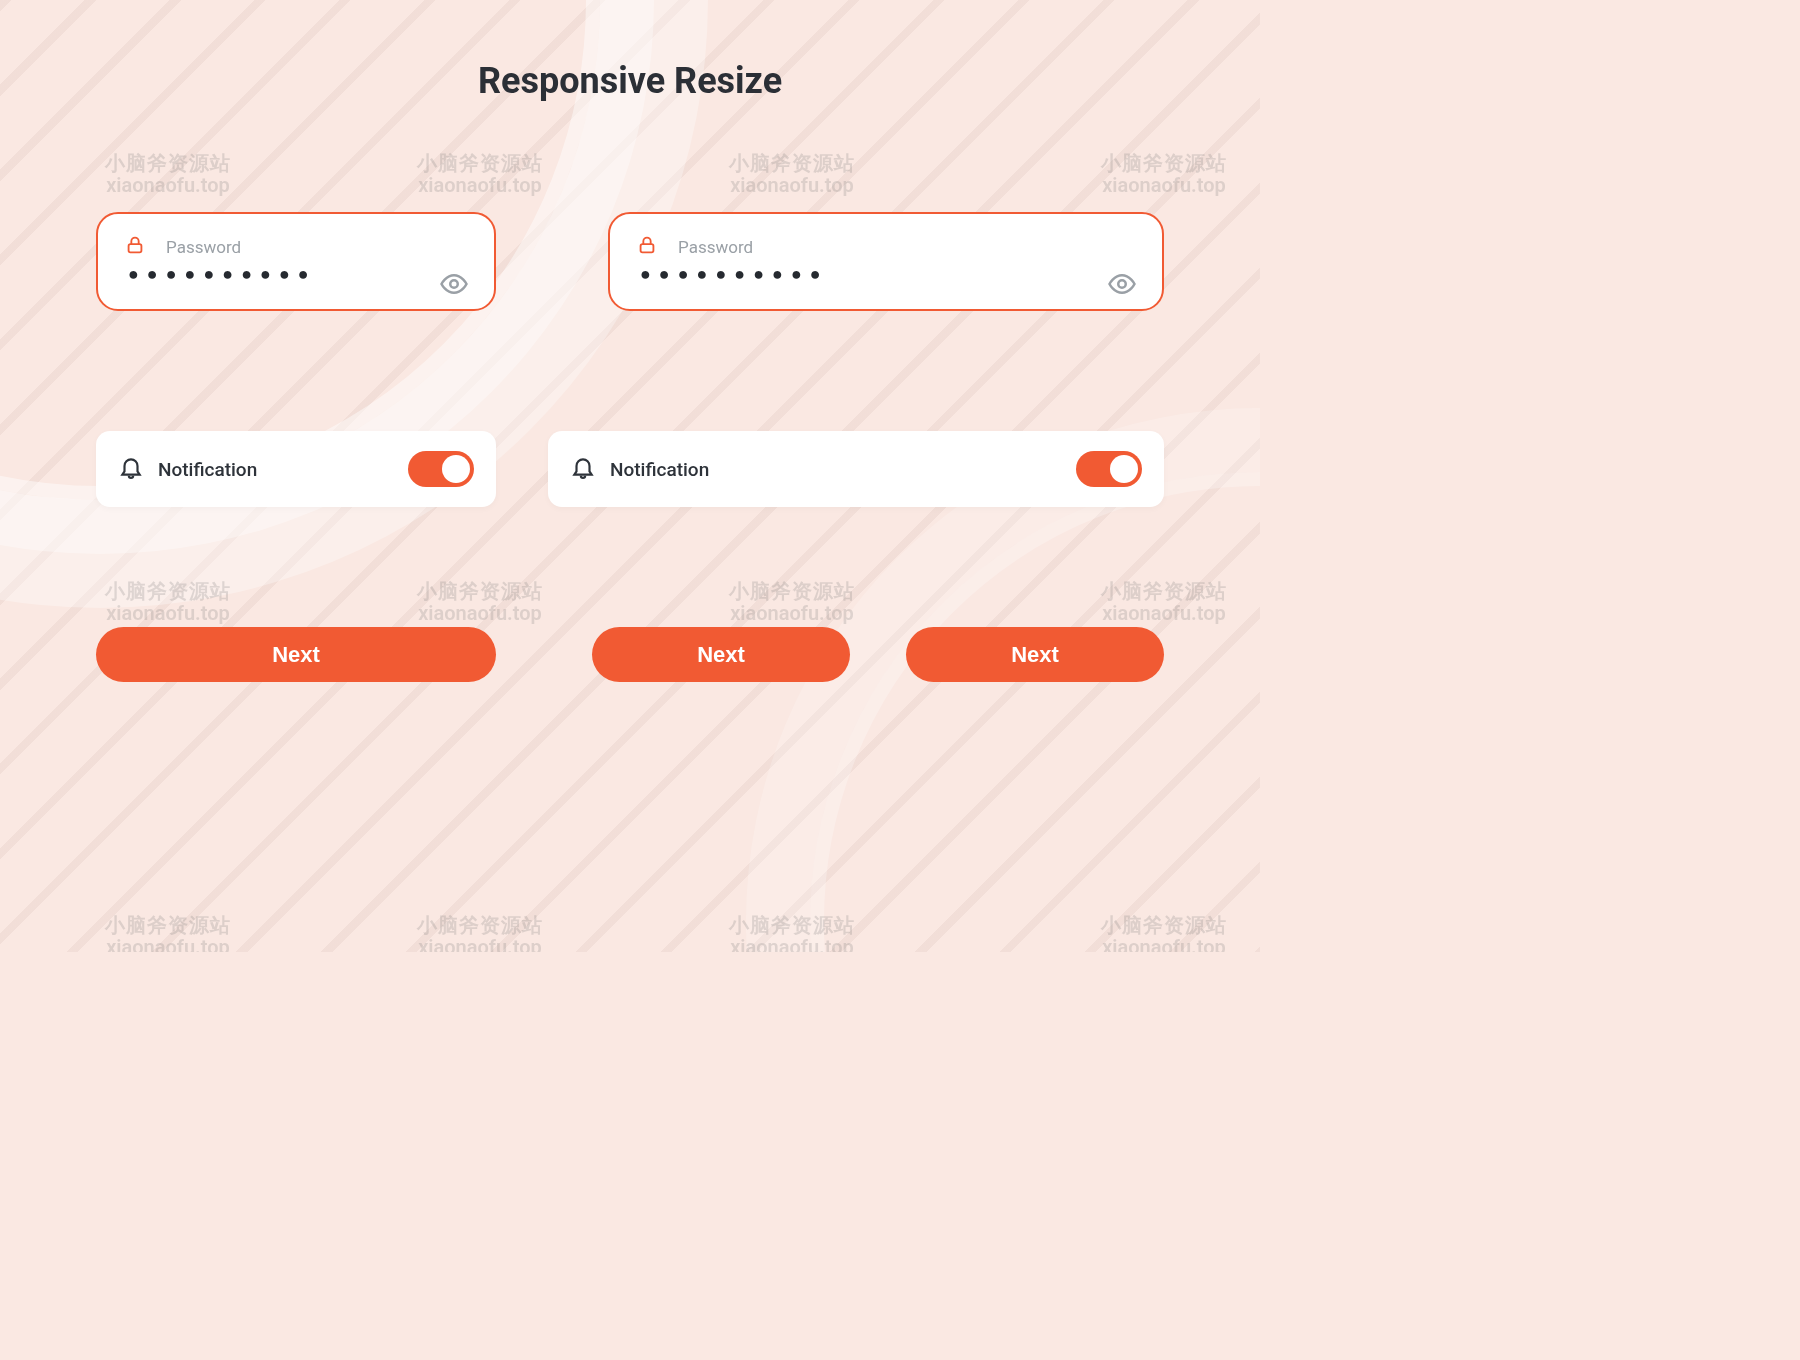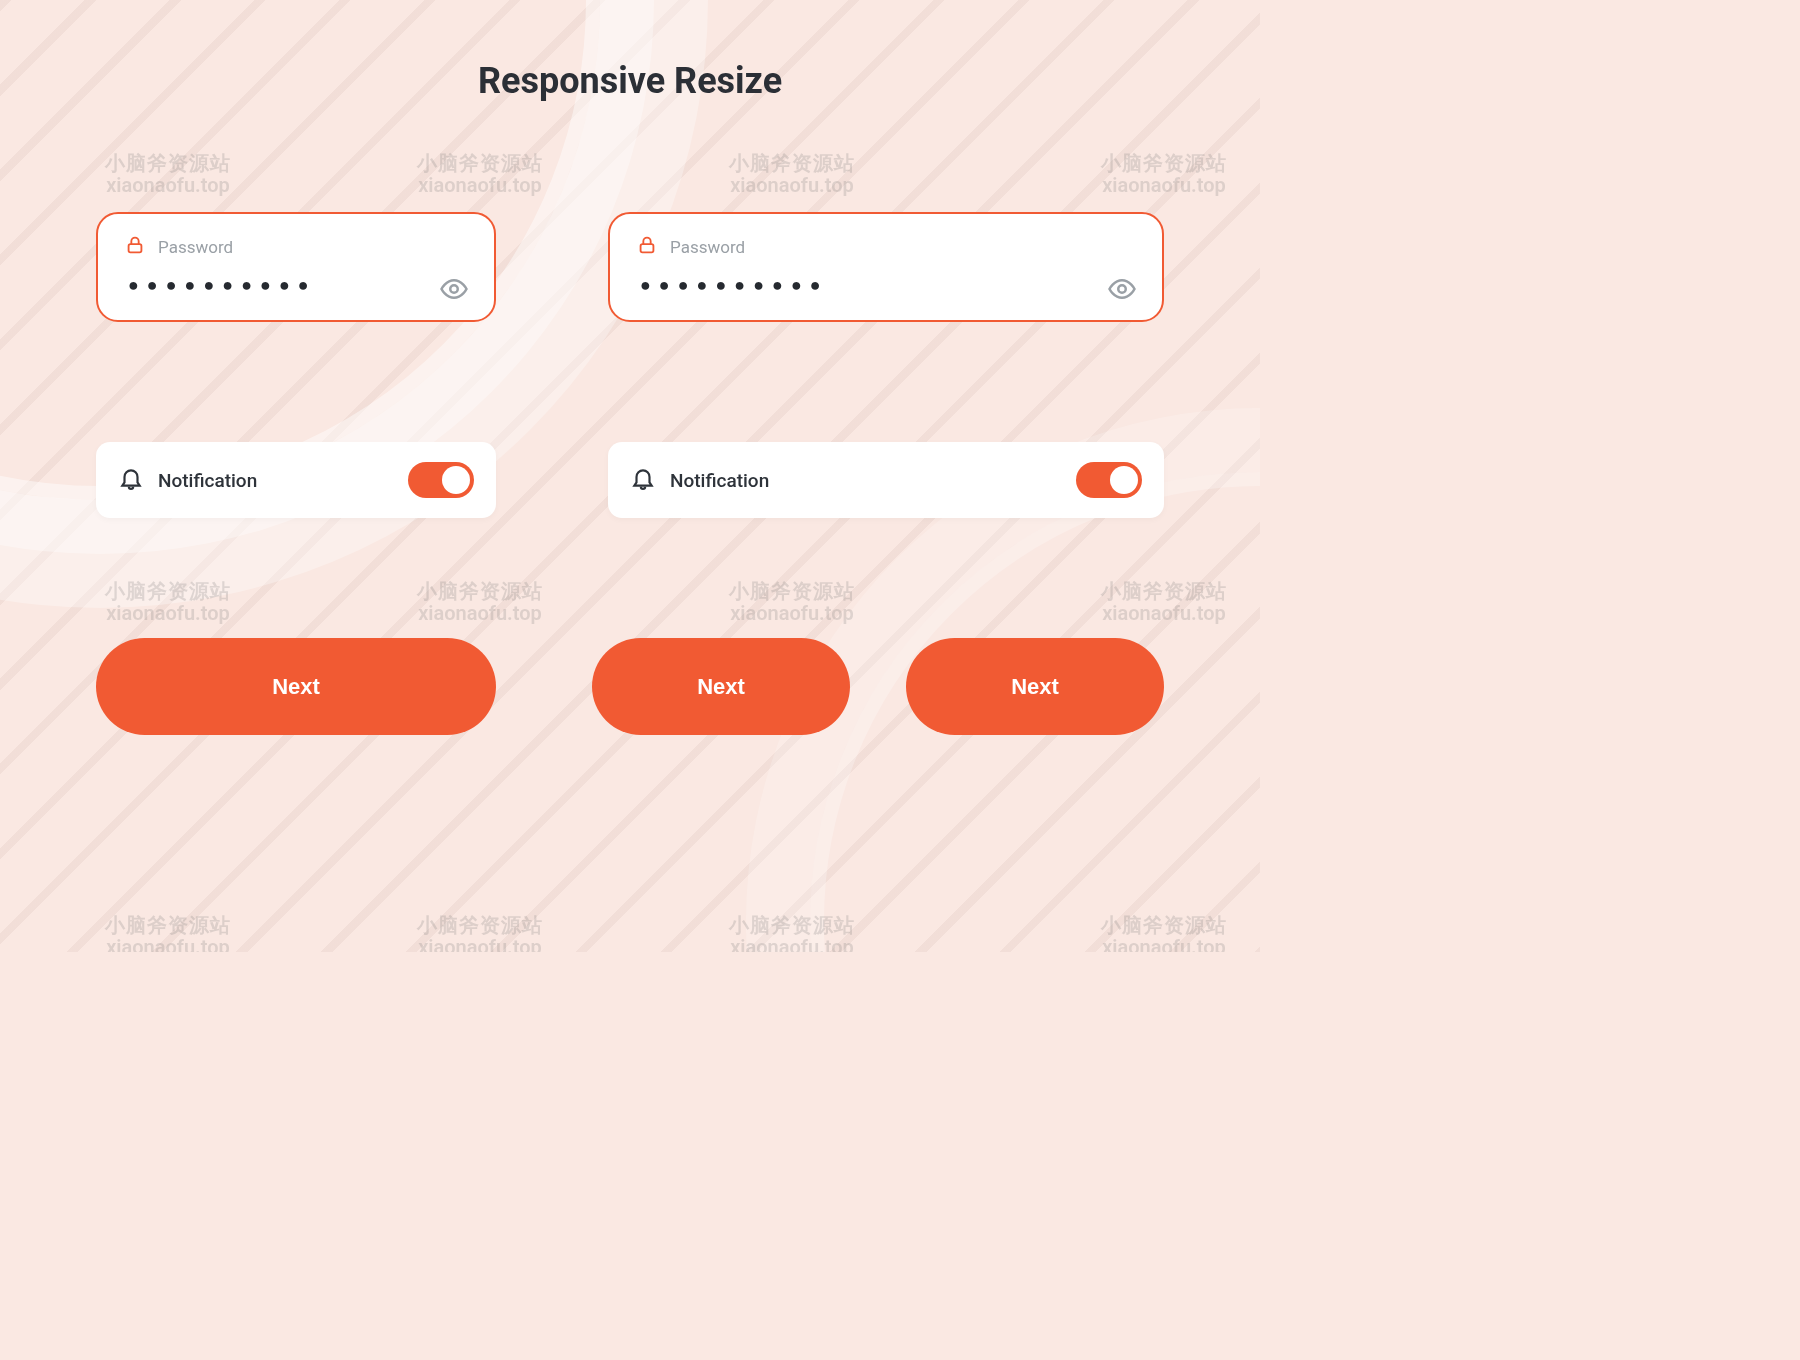--- a/index.html
+++ b/index.html
@@ -75,36 +75,36 @@
     font-weight: 700;
     color: #2b2f36;
     margin-bottom: 110px;
   }
 
   .row {
     display: flex;
     gap: 112px;
     margin-bottom: 120px;
   }
-  .row.tight { gap: 112px; }
+  .row.tight { gap: 52px; }
 
   .col-left { flex: 0 0 400px; }
   .col-right { flex: 1; }
 
   
   .pw-card {
     background: #ffffff;
     border: 2px solid #f15a33;
     border-radius: 22px;
     padding: 20px 26px 24px;
     position: relative;
   }
   .pw-label-row {
-    display: flex; align-items: center; gap: 12px;
-    margin-bottom: 14px;
+    display: flex; align-items: center; gap: 20px;
+    margin-bottom: 3px;
   }
   .pw-label {
     font-size: 17px;
     color: #9aa0a6;
   }
   .pw-dots {
     font-size: 18px;
     letter-spacing: 8px;
     color: #262a30;
     font-weight: 700;
@@ -158,21 +158,21 @@
     gap: 96px;
   }
   .btn-row .col-left { display:flex; }
   .btn-row .col-right { display: flex; gap: 56px; }
   .btn {
     flex: 1;
     background: #f15a33;
     color: #ffffff;
     border: none;
     border-radius: 999px;
-    height: 97px;
+    height: 55px;
     font-size: 22px;
     font-weight: 600;
     cursor: pointer;
     display: flex; align-items:center; justify-content:center;
   }
   .btn.small { flex: 1; }
 
   
   .icon-lock { width: 22px; height: 22px; color: #f15a33; }
   .icon-eye  { width: 30px; height: 30px; }

